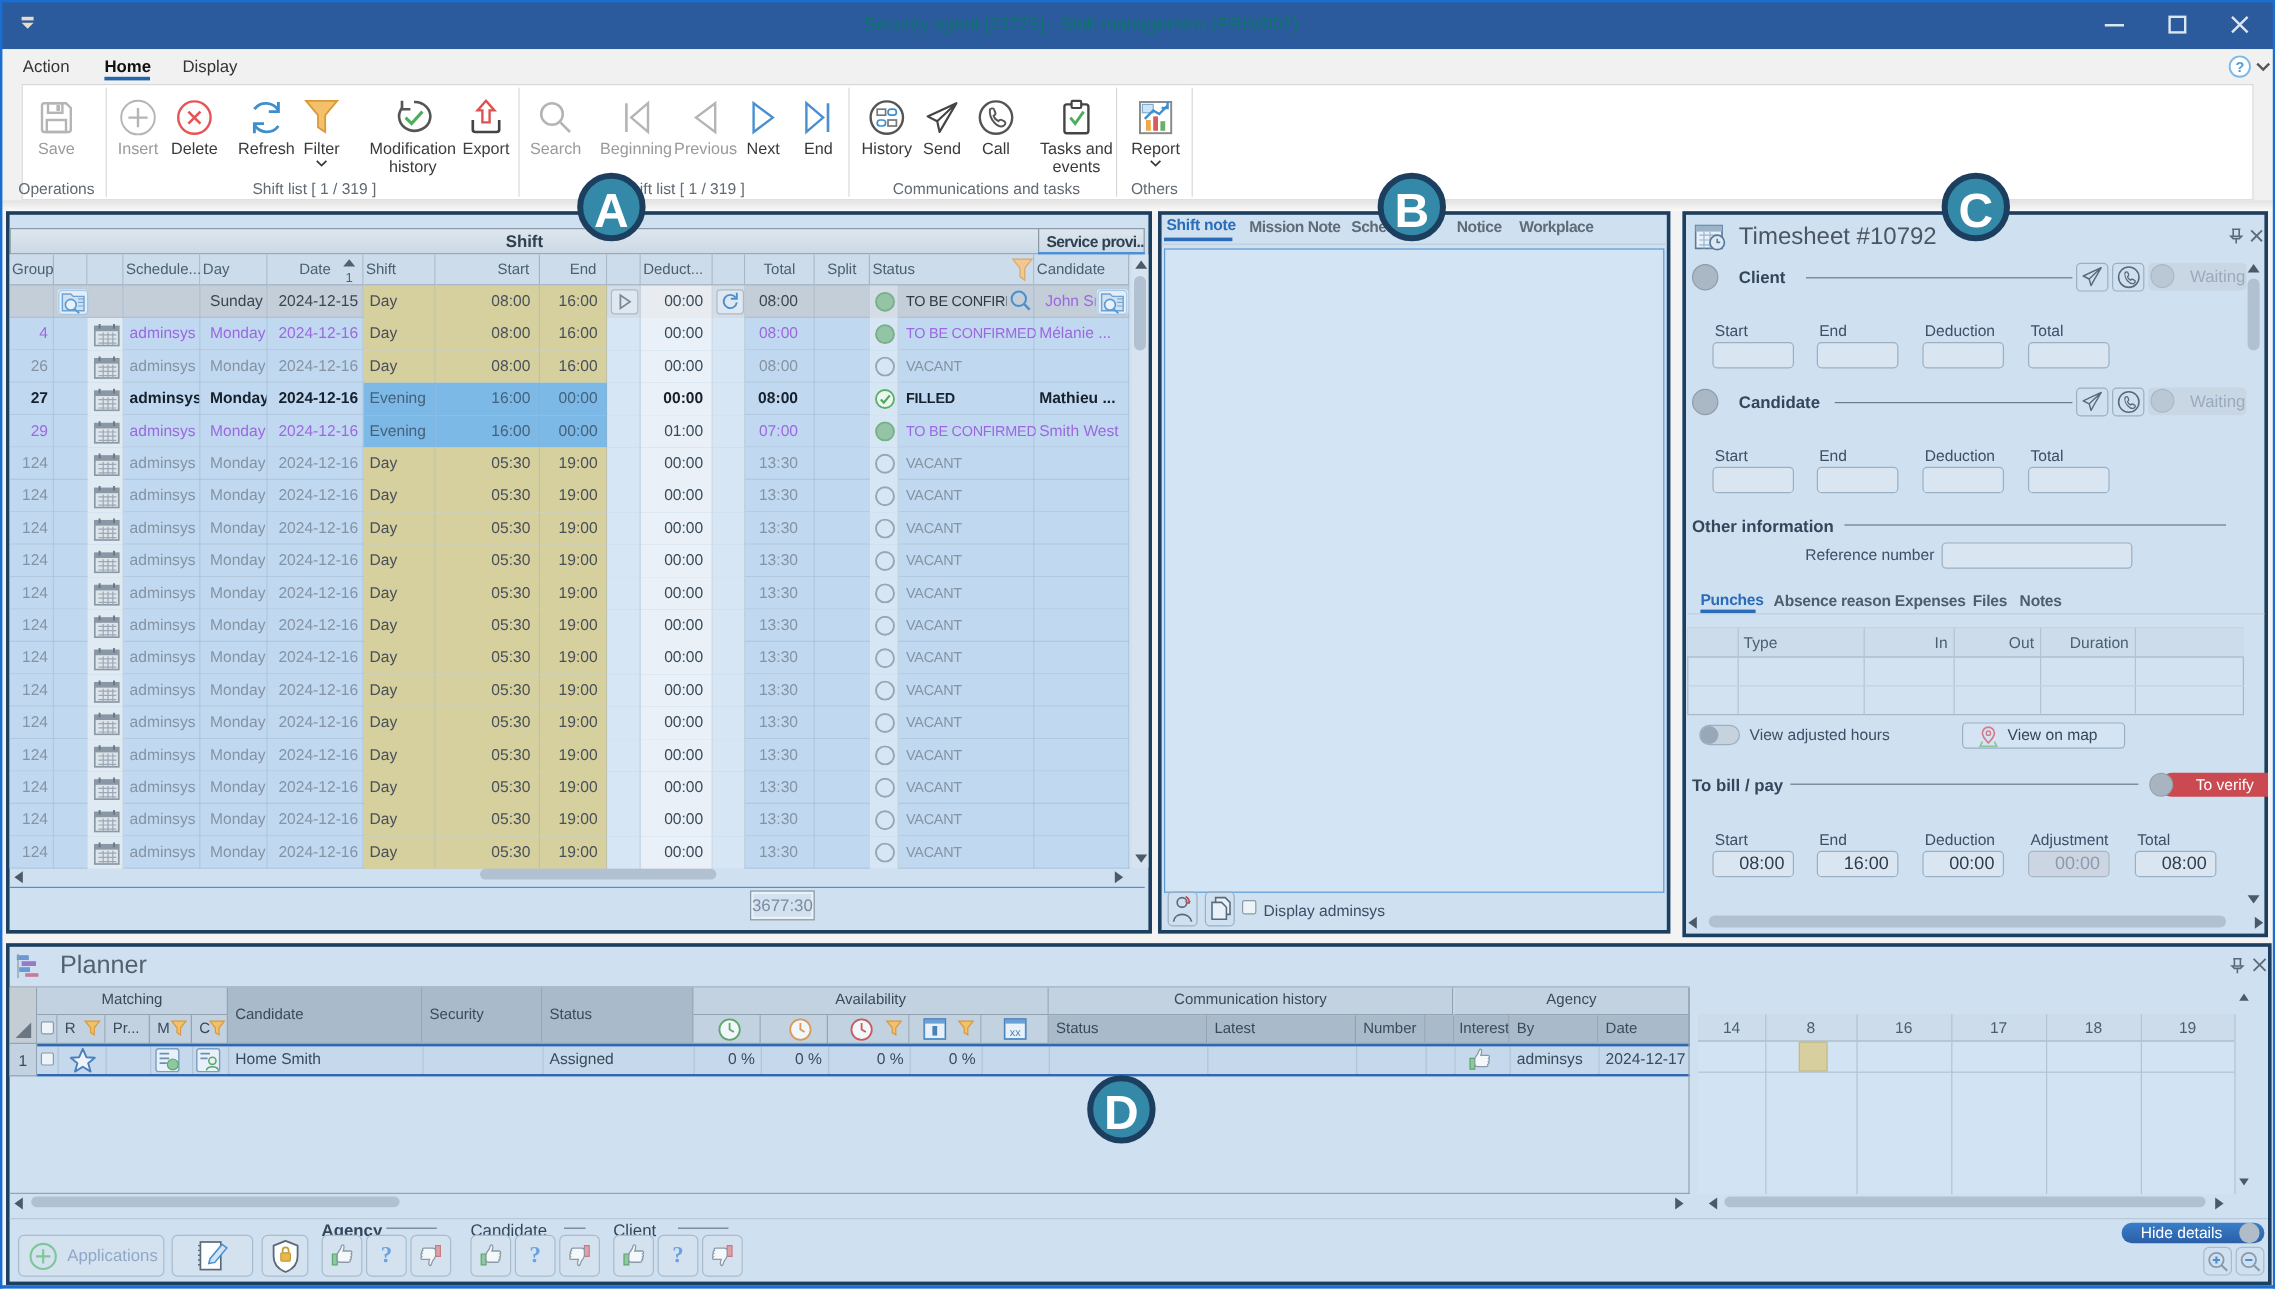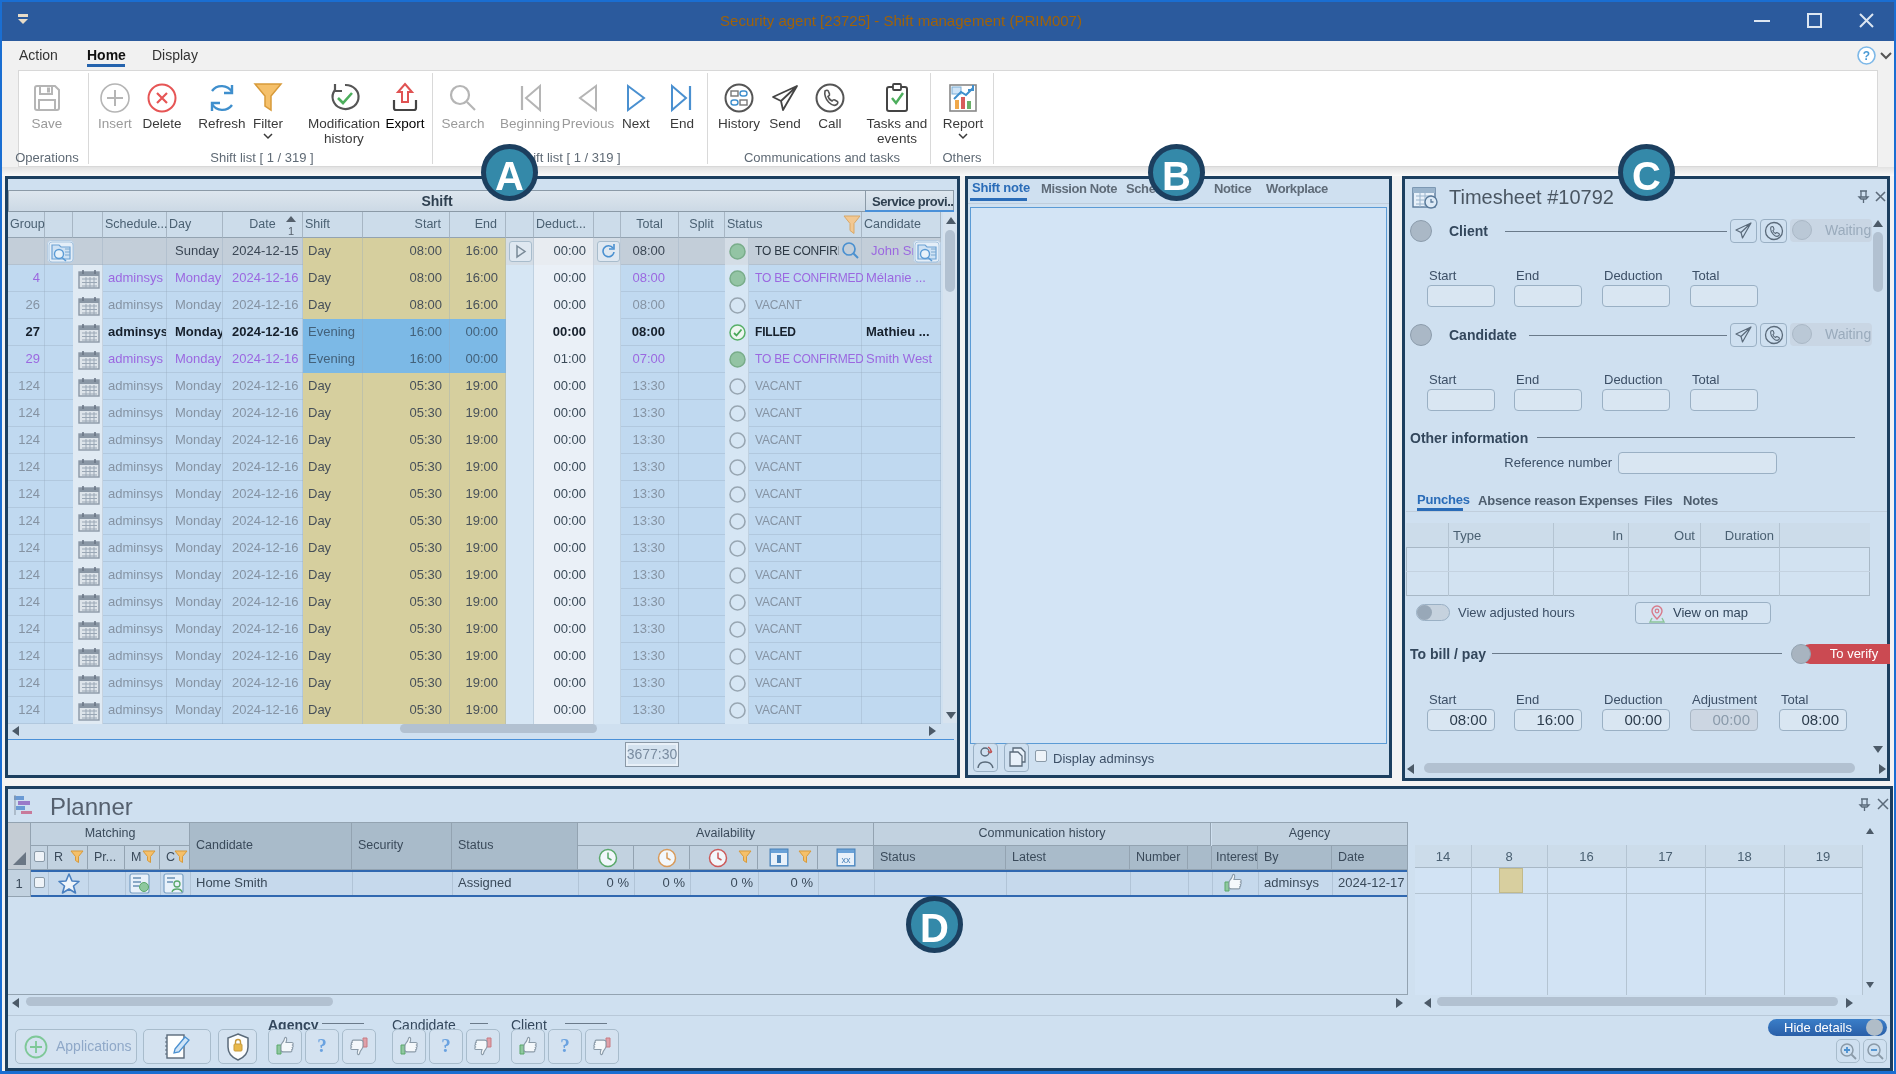--- a/index.html
+++ b/index.html
@@ -16,21 +16,21 @@
 .boldlbl{position:absolute;font-size:14px;font-weight:bold;color:#33475c;white-space:nowrap;}
 .hline{position:absolute;height:1px;background:#5a6a7a;}
 .tabtxt{position:absolute;font-size:12.5px;color:#4e5e6e;font-weight:bold;white-space:nowrap;letter-spacing:-0.2px;}
 .tabB{position:absolute;font-size:13px;color:#5f6b78;font-weight:bold;white-space:nowrap;letter-spacing:-0.4px;}
 </style></head><body>
 <div class="abs" style="left:0;top:0;width:1896px;height:2px;background:#1a6ed2;z-index:40"></div>
 <div class="abs" style="left:0;top:0;width:2px;height:1074px;background:#1a6ed2;z-index:40"></div>
 <div class="abs" style="left:1894px;top:0;width:2px;height:1074px;background:#1a6ed2;z-index:40"></div>
 <div class="abs" style="left:0;top:1071px;width:1896px;height:3px;background:#1a6ed2;z-index:40"></div>
 <div class="abs" style="left:0;top:0;width:1896px;height:41px;background:#2b5a9d"></div>
-<div class="abs" style="left:0;top:6px;width:1802px;text-align:center;color:#a16207;font-size:15px;line-height:30px;">Security agent [23725] - Shift management (PRIM007)</div>
+<div class="abs" style="left:0;top:6px;width:1802px;text-align:center;color:#0f766e;font-size:15px;line-height:30px;">Security agent [23725] - Shift management (PRIM007)</div>
 <svg class="abs" style="left:17px;top:13px" width="12" height="14" viewBox="0 0 12 14">
     <rect x="1" y="1" width="10" height="3" fill="#e8dcc8"></rect>
     <path d="M1 6 L11 6 L6 11 Z" fill="#e8dcc8"></path>
   </svg>
 <svg class="abs" style="left:1752px;top:12px" width="20" height="18">
     <line x1="2" y1="9" x2="18" y2="9" stroke="#dce6f2" stroke-width="2"></line>
   </svg>
 <svg class="abs" style="left:1805px;top:11px" width="19" height="19">
     <rect x="3" y="3" width="13" height="13" fill="none" stroke="#dce6f2" stroke-width="2"></rect>
   </svg>
@@ -96,21 +96,21 @@
 <svg class="abs" style="left:328px;top:82px" width="34" height="32" viewBox="0 0 34 32">
     <path d="M7 8 A13 12 0 1 0 17 3" fill="none" stroke="#555" stroke-width="2.2"></path>
     <path d="M7 2 V9 H14" fill="none" stroke="#555" stroke-width="2.2"></path>
     <path d="M10 16 L15 21 L24 11" fill="none" stroke="#4cae5c" stroke-width="2.6"></path>
   </svg>
 <div class="abs" style="left:279px;top:116px;width:130px;text-align:center;font-size:13.5px;line-height:15px;color:#3a3a3a;">Modification<br>history</div>
 <svg class="abs" style="left:389px;top:82px" width="32" height="32" viewBox="0 0 32 32">
     <path d="M16 2 L23 10 H19 V20 H13 V10 H9 Z" fill="none" stroke="#e05252" stroke-width="2"></path>
     <path d="M5 18 V26 a2 2 0 0 0 2 2 H25 a2 2 0 0 0 2-2 V18" fill="none" stroke="#444" stroke-width="2.2"></path>
   </svg>
-<div class="abs" style="left:340px;top:116px;width:130px;text-align:center;font-size:13.5px;line-height:15px;color:#000000;">Export</div>
+<div class="abs" style="left:340px;top:116px;width:130px;text-align:center;font-size:13.5px;line-height:15px;color:#404040;">Export</div>
 <svg class="abs" style="left:447px;top:82px" width="32" height="32" viewBox="0 0 32 32">
     <circle cx="13" cy="13" r="9" fill="none" stroke="#b5b5b5" stroke-width="2.2"></circle>
     <path d="M20 20 L28 28" stroke="#b5b5b5" stroke-width="2.2"></path>
   </svg>
 <div class="abs" style="left:398px;top:116px;width:130px;text-align:center;font-size:13.5px;line-height:15px;color:#9a9a9a;">Search</div>
 <svg class="abs" style="left:514px;top:82px" width="32" height="32" viewBox="0 0 32 32">
     <path d="M8 4 V28" stroke="#b5b5b5" stroke-width="2.2"></path>
     <path d="M26 4 L12 16 L26 28 Z" fill="none" stroke="#b5b5b5" stroke-width="2"></path>
   </svg>
 <div class="abs" style="left:465px;top:116px;width:130px;text-align:center;font-size:13.5px;line-height:15px;color:#9a9a9a;">Beginning</div>
@@ -829,21 +829,21 @@
 <div class="abs arr" style="left:1879px;top:764px;border-top:5px solid transparent;border-bottom:5px solid transparent;border-left:7px solid #4c5a68;"></div>
 <div class="sb" style="left:1424px;top:763px;width:431px;height:10px;"></div>
 <div class="panel" style="left:5px;top:786px;width:1888px;height:285px;"></div>
 <svg class="abs" style="left:13px;top:795px" width="24" height="20" viewBox="0 0 24 20">
     <rect x="1" y="1" width="10" height="4" fill="#6a9ad4"></rect>
     <rect x="5" y="6" width="12" height="4" fill="#9a7ac8"></rect>
     <rect x="3" y="11" width="9" height="4" fill="#6a9ad4"></rect>
     <rect x="8" y="16" width="11" height="3" fill="#c87a9a"></rect>
     <path d="M2 0 V20" stroke="#8a97a5" stroke-width="1"></path>
   </svg>
-<div class="abs" style="left:50px;top:793px;font-size:24px;color:#55606e;">Planner</div>
+<div class="abs" style="left:50px;top:793px;font-size:21px;color:#55606e;">Planner</div>
 <svg class="abs" style="left:1858px;top:797px" width="13" height="15" viewBox="0 0 13 15">
     <path d="M3 2 H10 M4 2 V8 M9 2 V8 M2 8 H11 L9 10 H4 Z M6.5 10 V14" stroke="#5a6a7a" stroke-width="1.3" fill="none"></path>
   </svg>
 <svg class="abs" style="left:1877px;top:798px" width="12" height="12">
     <path d="M1 1 L11 11 M11 1 L1 11" stroke="#5a6a7a" stroke-width="1.5"></path>
   </svg>
 <div class="abs" style="left:8px;top:822px;width:1400px;height:1px;background:#93a3b1;"></div>
 <div class="abs" style="left:8px;top:823px;width:23px;height:47px;background:#c4ccd4;border-right:1px solid #93a3b1;border-bottom:1px solid #93a3b1;text-align:left;padding-left:6px;color:#3a4a5a;font-size:12.5px;line-height:45px;overflow:hidden;white-space:nowrap;"></div>
 <div class="abs arr" style="left:13px;top:852px;border-left:13px solid transparent;border-bottom:13px solid #6a7684;"></div>
 <div class="abs" style="left:31px;top:823px;width:159px;height:23px;background:#c2d2e0;border-right:1px solid #93a3b1;border-bottom:1px solid #93a3b1;text-align:center;color:#3a4a5a;font-size:12.5px;line-height:21px;overflow:hidden;white-space:nowrap;">Matching</div>

